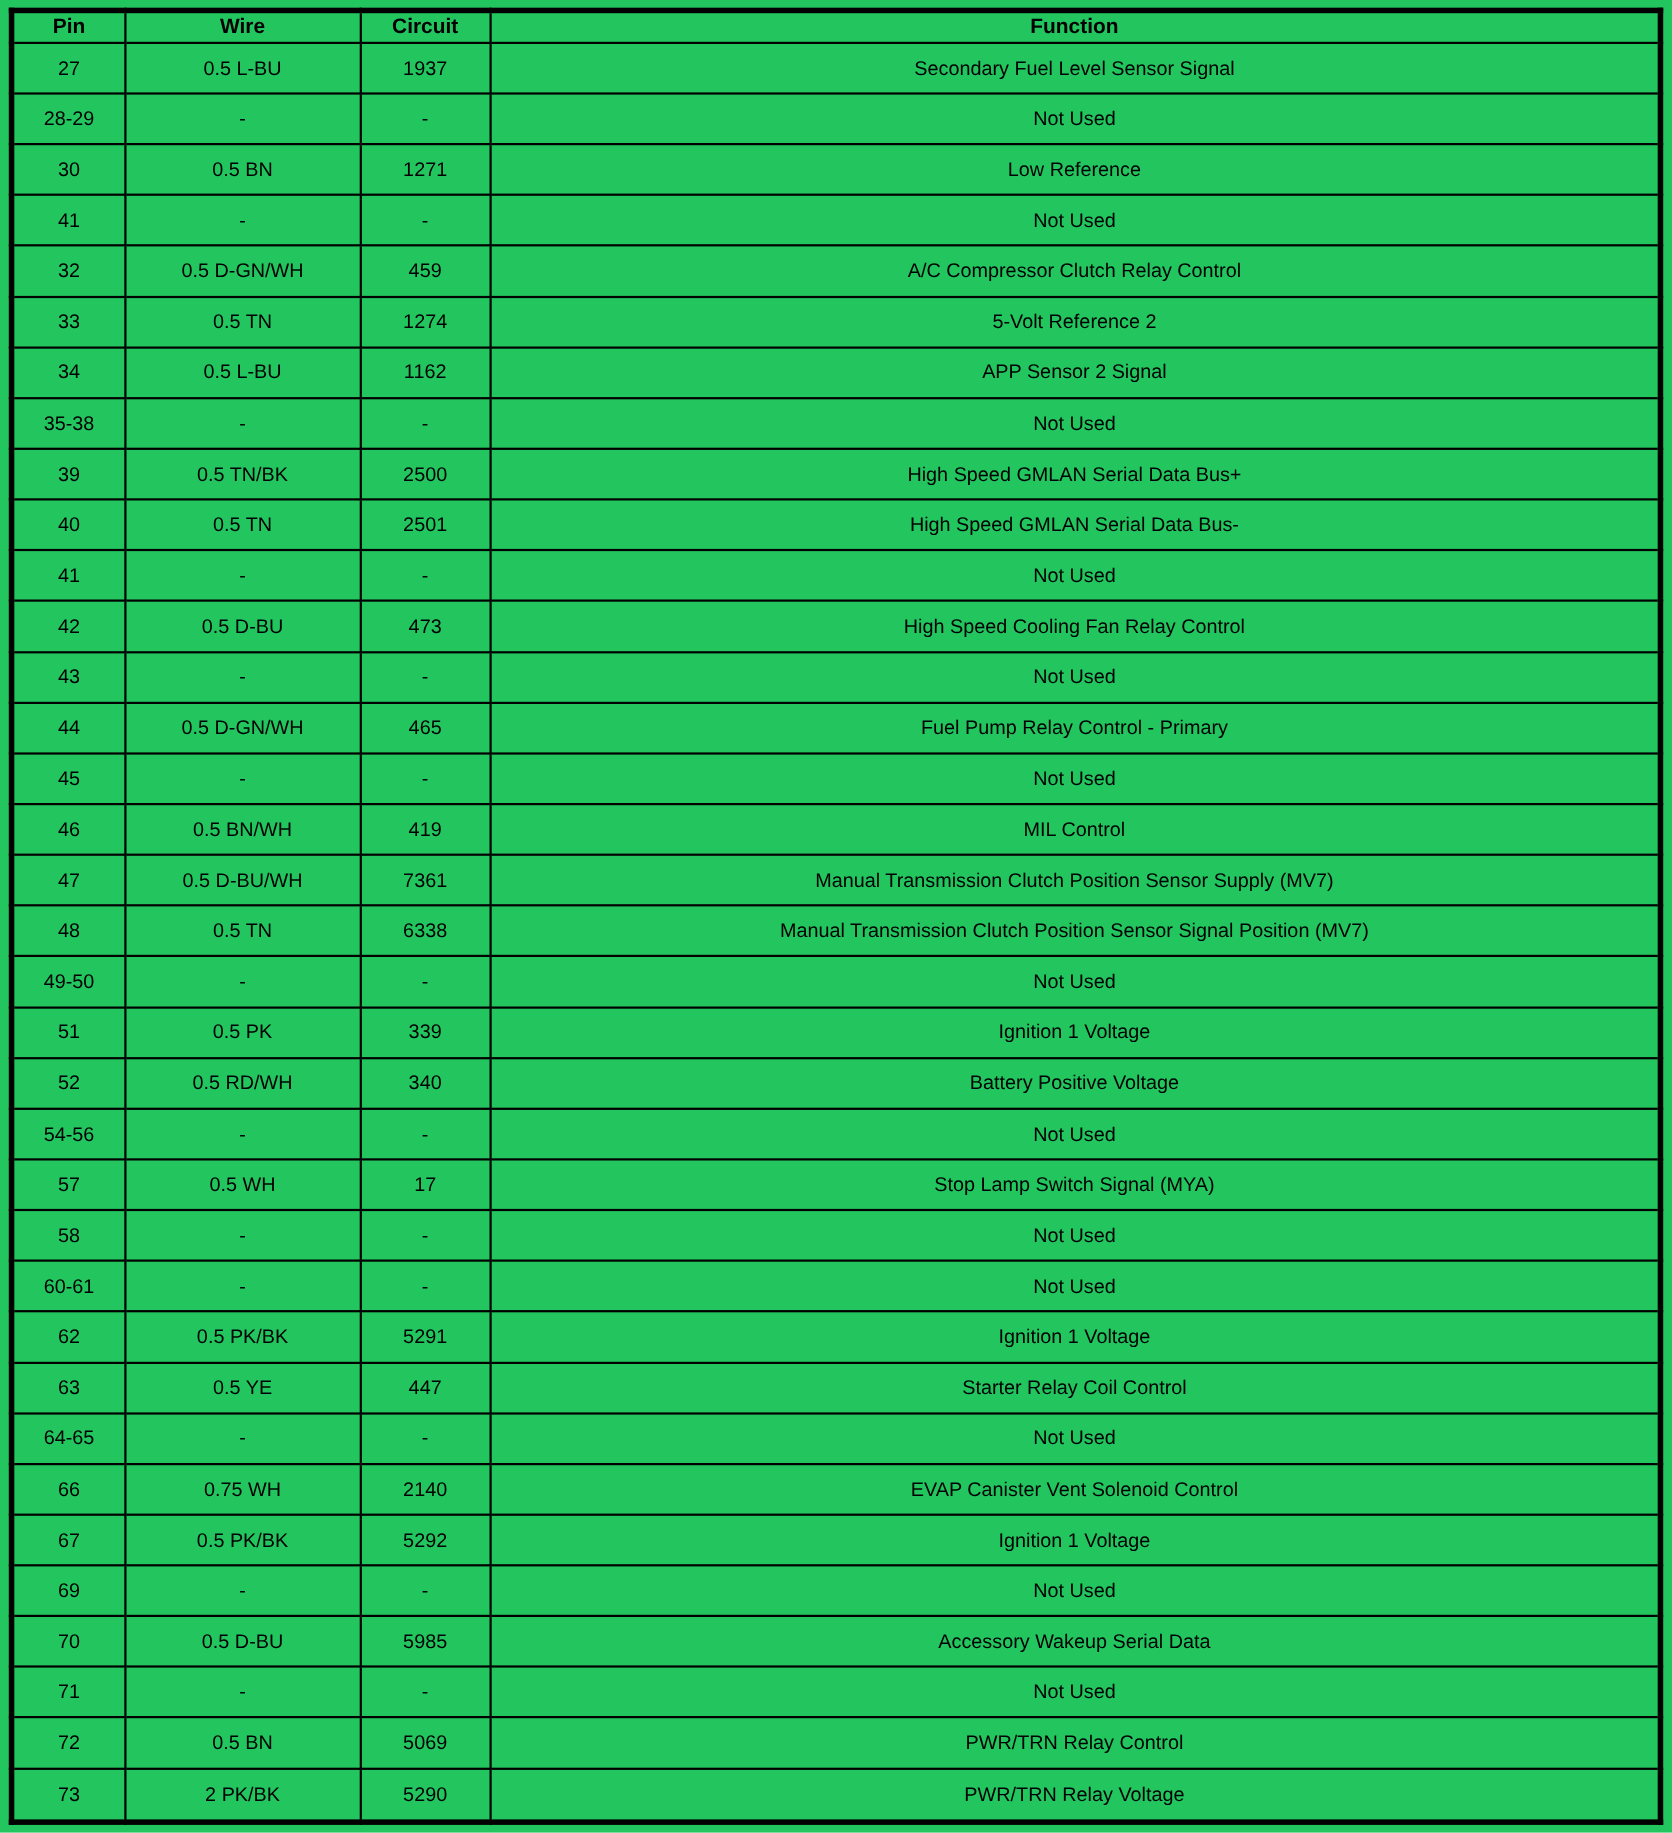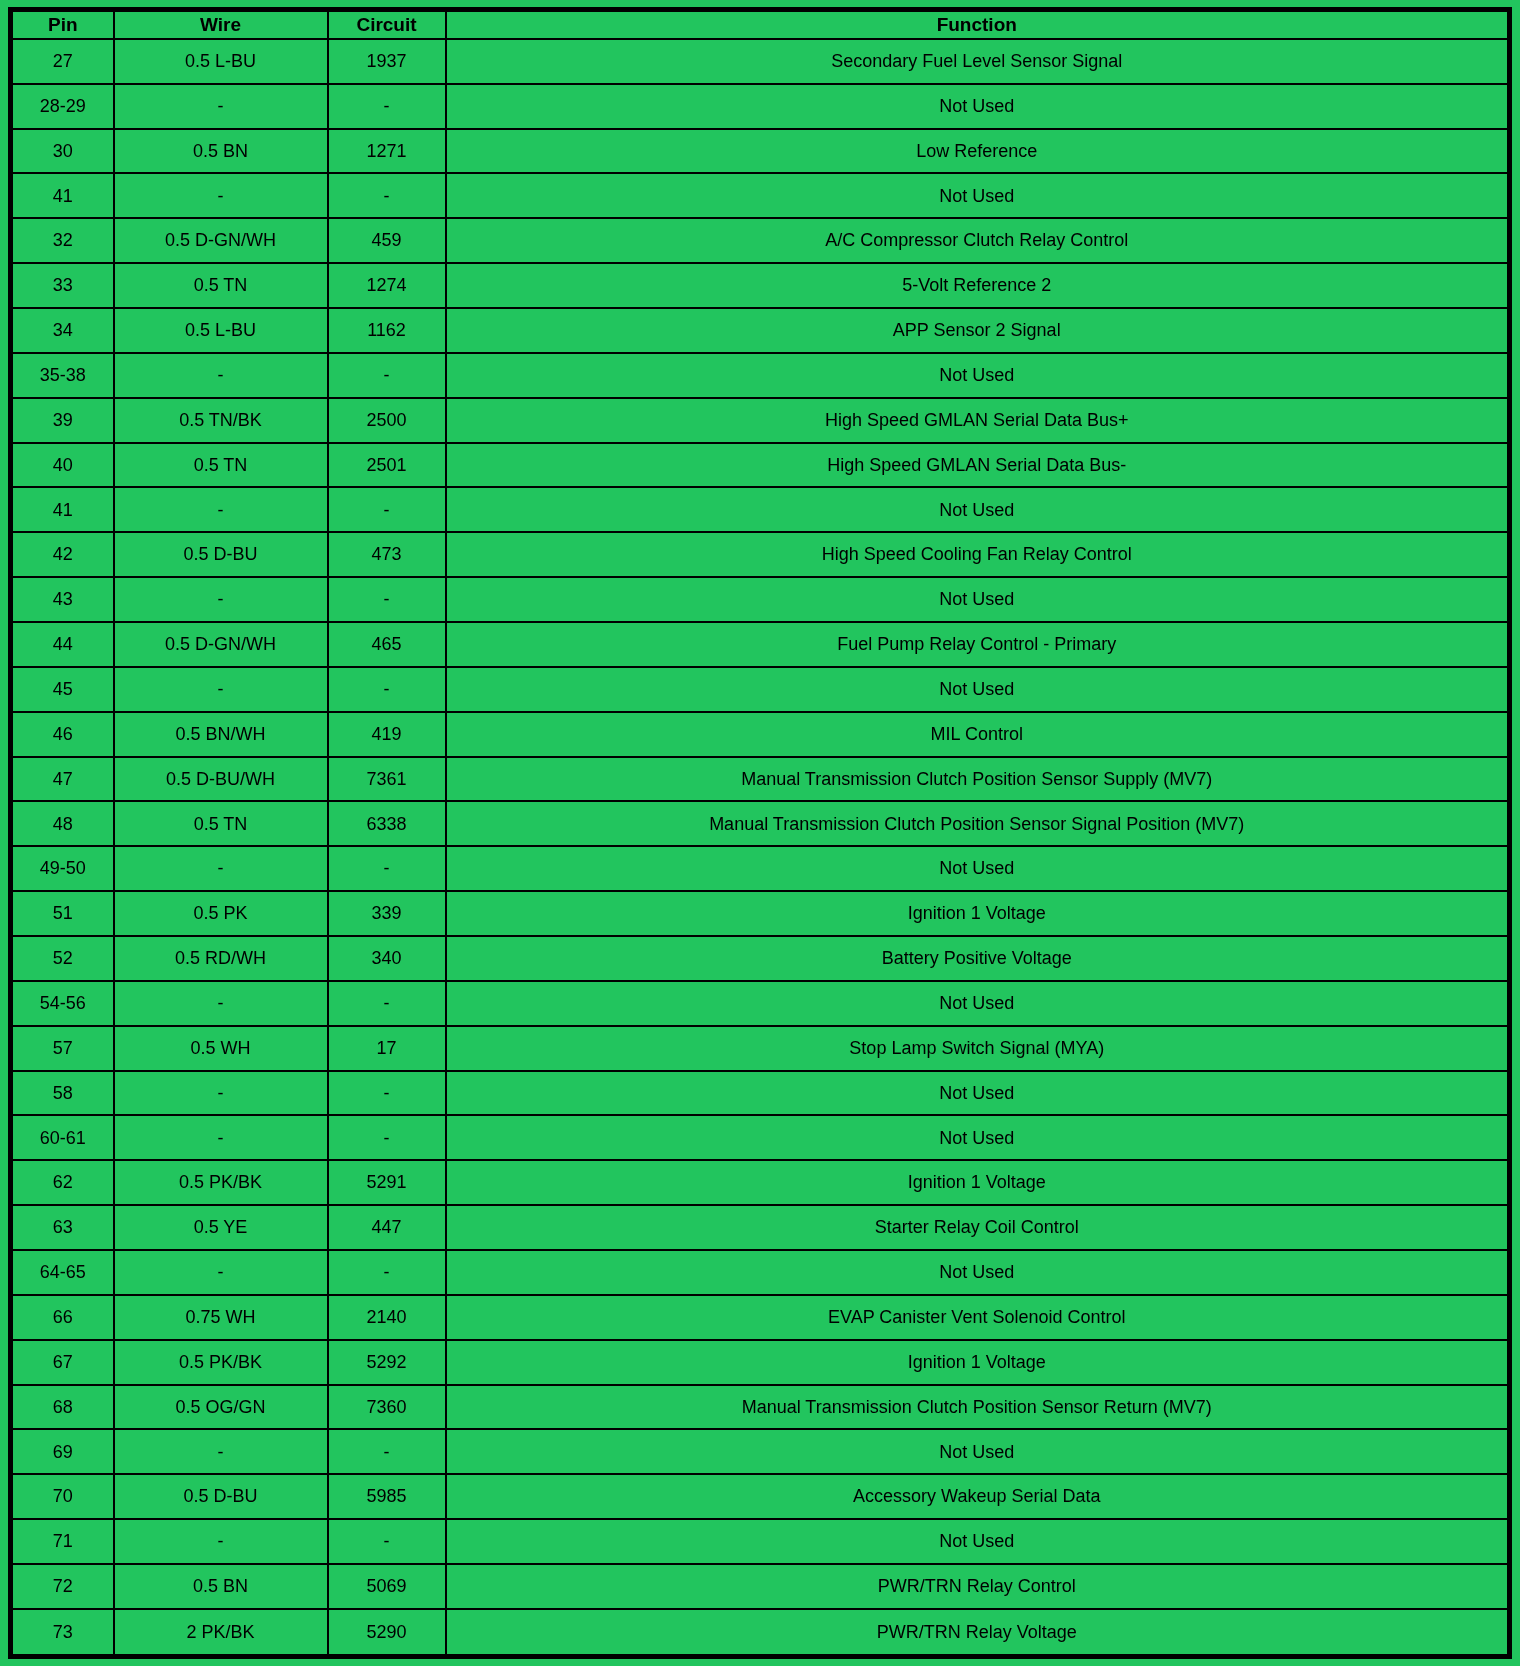--- a/index.html
+++ b/index.html
@@ -244,26 +244,20 @@
           <td class="col-circuit">2140</td>
           <td class="col-function">EVAP Canister Vent Solenoid Control</td>
         </tr>
         <tr>
           <td class="col-pin">67</td>
           <td class="col-wire">0.5 PK/BK</td>
           <td class="col-circuit">5292</td>
           <td class="col-function">Ignition 1 Voltage</td>
         </tr>
         <tr>
-          <td class="col-pin">68</td>
-          <td class="col-wire">0.5 OG/GN</td>
-          <td class="col-circuit">7360</td>
-          <td class="col-function">Manual Transmission Clutch Position Sensor Return (MV7)</td>
-        </tr>
-        <tr>
           <td class="col-pin">69</td>
           <td class="col-wire">-</td>
           <td class="col-circuit">-</td>
           <td class="col-function">Not Used</td>
         </tr>
         <tr>
           <td class="col-pin">70</td>
           <td class="col-wire">0.5 D-BU</td>
           <td class="col-circuit">5985</td>
           <td class="col-function">Accessory Wakeup Serial Data</td>

